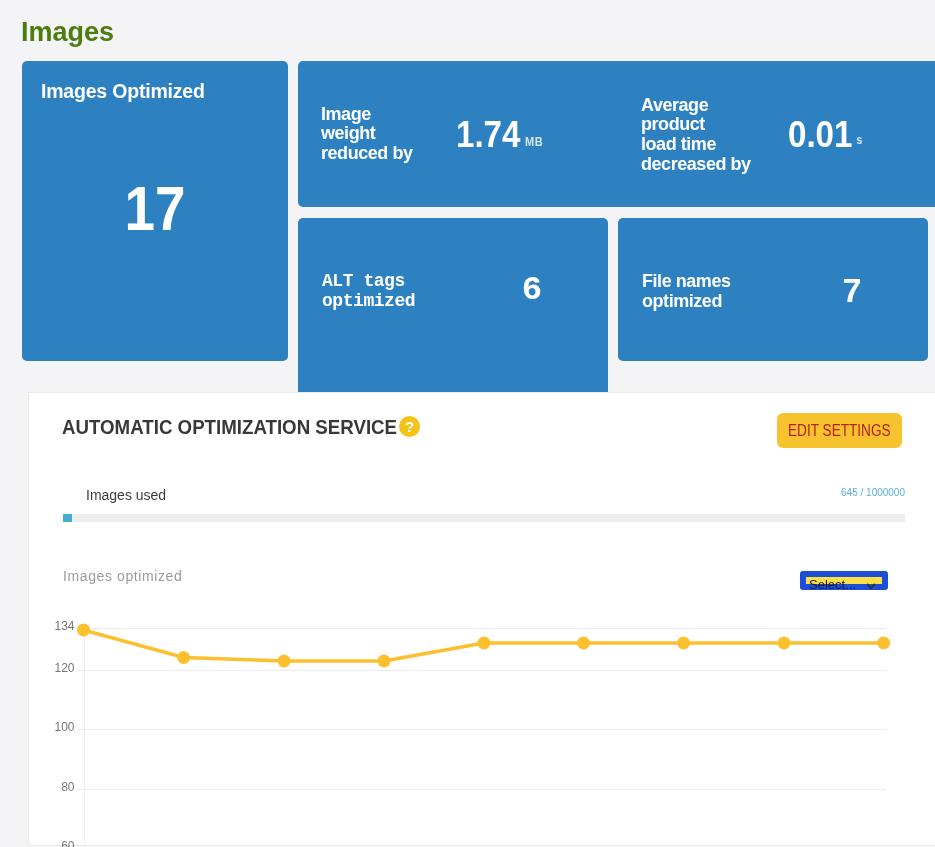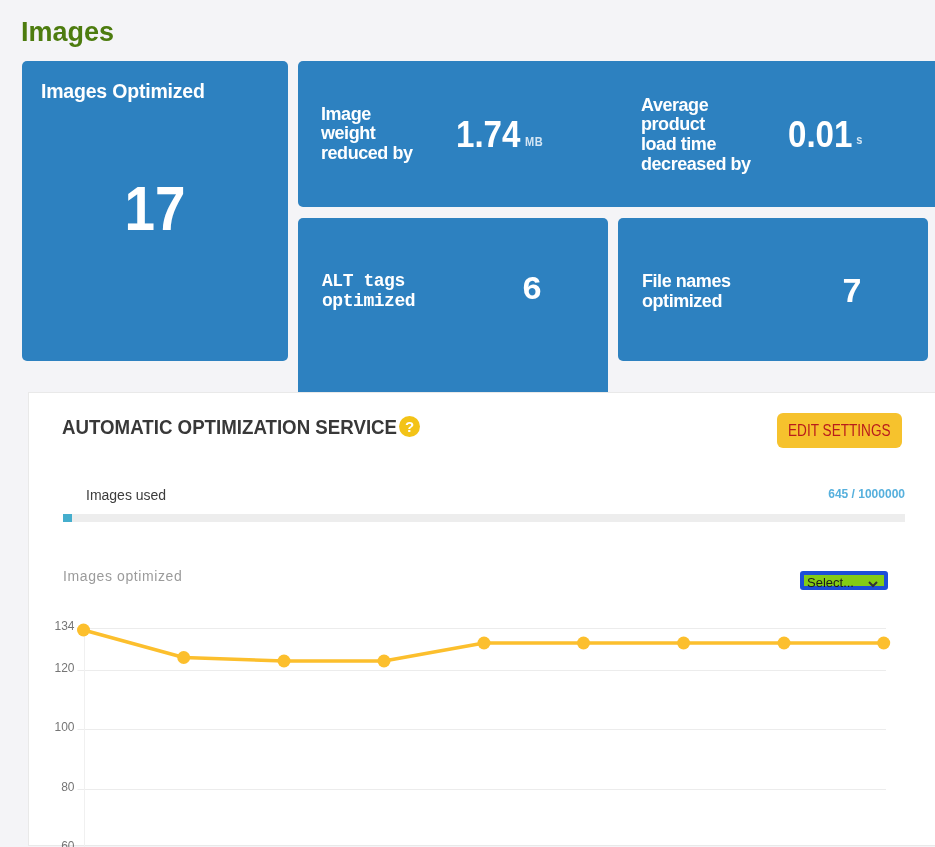--- a/index.html
+++ b/index.html
@@ -44,27 +44,27 @@
 
   <div class="abs" style="left:28px;top:392px;width:909px;height:454px;background:#fff;border:1px solid #e9e9e9;box-sizing:border-box;">
 
     <div class="abs" style="left:33px;top:22px;font-size:21px;font-weight:bold;color:#383838;transform:scaleX(0.89);transform-origin:left top;white-space:nowrap;">AUTOMATIC OPTIMIZATION SERVICE</div>
 
     <div class="abs" style="left:370px;top:22.5px;width:21px;height:21px;border-radius:50%;background:#f3c317;color:#fff;font-size:15px;font-weight:bold;text-align:center;line-height:21px;">?</div>
 
     <div class="abs" style="left:748px;top:20px;width:125px;height:35px;background:#f6c22d;border-radius:6px;color:#b91c1c;font-size:16px;text-align:center;line-height:35px;"><span style="display:inline-block;transform:scaleX(0.85);transform-origin:center;white-space:nowrap;">EDIT SETTINGS</span></div>
 
     <div class="abs" style="left:33px;top:93.5px;font-size:14px;color:#3c3c3c;margin-left:24px;">Images used</div>
-    <div class="abs" style="right:31px;top:93.5px;font-size:12px;color:#56b0dd;font-weight:bold;">645 / 1000000</div>
+    <div class="abs" style="right:31px;top:93.5px;font-size:10px;color:#56b0dd;">645 / 1000000</div>
     <div class="abs" style="left:33.5px;top:120.5px;width:842px;height:8px;background:#ededed;">
       <div style="width:9px;height:8px;background:#45aecd;"></div>
     </div>
 
     <div class="abs" style="left:34px;top:175px;font-size:14px;color:#9b9b9b;letter-spacing:0.6px;">Images optimized</div>
-    <div class="abs" style="left:771px;top:178px;width:88px;height:19px;background:#84cc16;border:4px solid #1d4ed8;border-radius:3px;box-sizing:border-box;">
+    <div class="abs" style="left:771px;top:178px;width:88px;height:19px;background:#fde047;border:6px solid #1d4ed8;border-radius:3px;box-sizing:border-box;">
       <span style="position:absolute;left:3px;top:0px;font-size:13px;color:#1b1b1b;">Select...</span>
       <svg style="position:absolute;right:6px;top:5px;" width="10" height="8" viewBox="0 0 10 8">
           <path d="M1 2 L5 6 L9 2" fill="none" stroke="#333" stroke-width="2"></path>
         </svg>
     </div>
 
     <svg class="abs" style="left:0;top:210px;" width="907" height="245" viewBox="0 0 907 245">
       <g stroke="#ececec" stroke-width="1">
         <line x1="48.5" y1="25.5" x2="857" y2="25.5"></line>
         <line x1="48.5" y1="67.5" x2="857" y2="67.5"></line>

